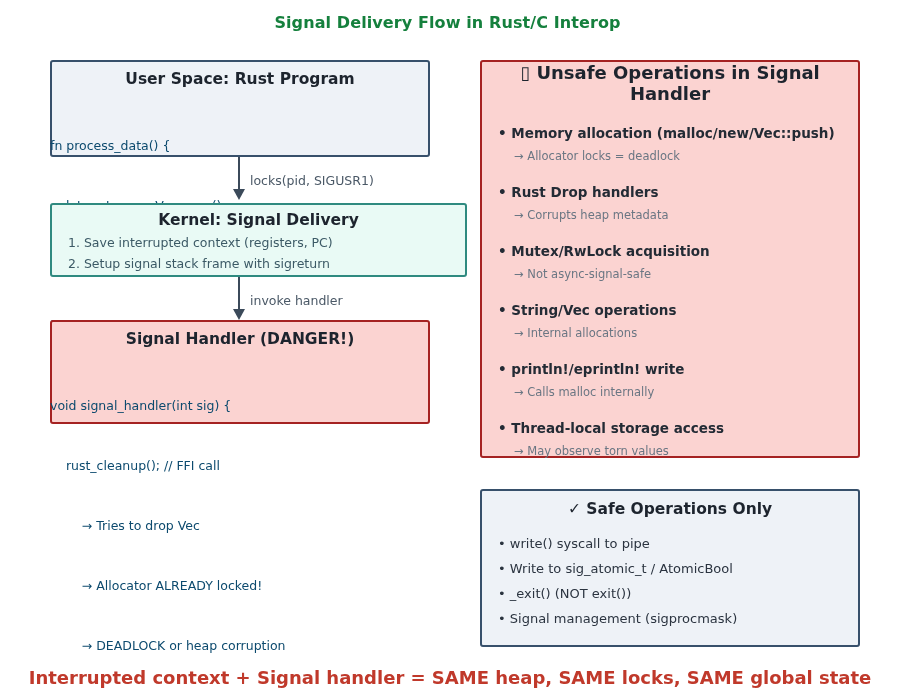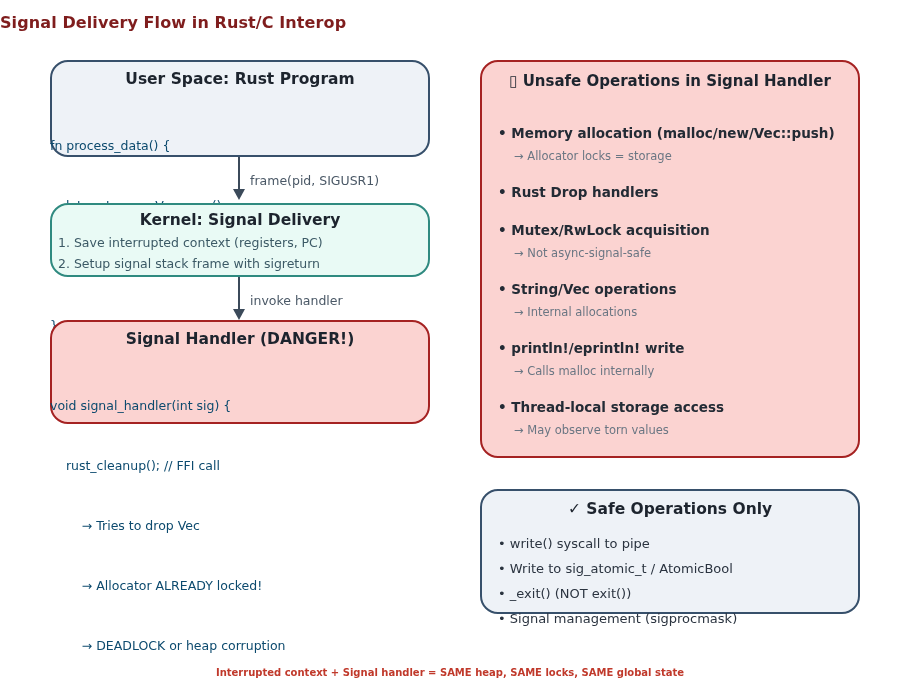--- a/index.html
+++ b/index.html
@@ -20,30 +20,31 @@
     position: absolute;
     inset: 0;
   }
 
   
   .page-title {
     position: absolute;
     top: 13px;
     left: 0;
     width: 895px;
+    text-align: center;
     font-size: 16px;
     font-weight: bold;
-    color: #7f1d1d;
+    color: #15803d;
     letter-spacing: 0.1px;
   }
 
   
   .box {
     position: absolute;
-    border-radius: 18px;
+    border-radius: 3px;
     box-sizing: border-box;
   }
   .box-title {
     text-align: center;
     font-size: 15.5px;
     font-weight: bold;
     color: #1d242e;
   }
 
   
@@ -53,21 +54,21 @@
     width: 380px;
     height: 97px;
     background: #eef2f7;
     border: 2px solid #37506b;
   }
   .box-user .box-title { margin-top: 8px; }
 
   .box-kernel {
     left: 50px;
     top: 203px;
-    width: 380px;
+    width: 417px;
     height: 74px;
     background: #e9faf5;
     border: 2px solid #2f8a80;
   }
   .box-kernel .box-title { margin-top: 6px; }
 
   .box-danger {
     left: 50px;
     top: 320px;
     width: 380px;
@@ -91,21 +92,21 @@
   .code-line { display: block; }
 
   .kernel-lines {
     position: absolute;
     left: 58px;
     top: 232px;
     font-size: 12.5px;
     color: #3c5a66;
     line-height: 21px;
   }
-  .kernel-lines span { display: block; }
+  .kernel-lines span { display: block; margin-left: 10px; }
 
   
   .arrow {
     position: absolute;
     left: 238px;
     width: 2px;
     background: #3b4a5a;
   }
   .arrow-1 { top: 157px; height: 36px; }
   .arrow-2 { top: 277px; height: 35px; }
@@ -132,27 +133,27 @@
 
   
   .box-unsafe {
     left: 480px;
     top: 60px;
     width: 380px;
     height: 398px;
     background: #fbd3d1;
     border: 2px solid #a52222;
   }
-  .box-unsafe .box-title { margin-top: 10px; font-size: 15px; }
+  .box-unsafe .box-title { font-size: 18px; }
 
   .box-safe {
     left: 480px;
     top: 489px;
     width: 380px;
-    height: 125px;
+    height: 158px;
     background: #eef2f7;
     border: 2px solid #37506b;
   }
   .box-safe .box-title { margin-top: 9px; }
 
   .unsafe-list {
     position: absolute;
     left: 498px;
     top: 105px;
     width: 350px;
@@ -185,21 +186,21 @@
     line-height: 25px;
   }
 
   
   .footer-note {
     position: absolute;
     top: 667px;
     left: 0;
     width: 900px;
     text-align: center;
-    font-size: 10px;
+    font-size: 18px;
     font-weight: bold;
     color: #c0392b;
   }
 </style>
 </head>
 <body>
 
 <div class="canvas">
 
   <div class="page-title">Signal Delivery Flow in Rust/C Interop</div>
@@ -209,21 +210,21 @@
   </div>
   <div class="codeblock code-user">
     <span class="code-line">fn process_data() {</span>
     <span class="code-line">    let mut vec = Vec::new();</span>
     <span class="code-line">    vec.push(data); // ← INTERRUPTED HERE</span>
     <span class="code-line">}</span>
   </div>
 
   <div class="arrow arrow-1"></div>
   <div class="arrowhead arrowhead-1"></div>
-  <div class="arrow-label arrow-label-1">frame(pid, SIGUSR1)</div>
+  <div class="arrow-label arrow-label-1">locks(pid, SIGUSR1)</div>
 
   <div class="box box-kernel">
     <div class="box-title">Kernel: Signal Delivery</div>
   </div>
   <div class="kernel-lines">
     <span>1. Save interrupted context (registers, PC)</span>
     <span>2. Setup signal stack frame with sigreturn</span>
   </div>
 
   <div class="arrow arrow-2"></div>
@@ -241,24 +242,25 @@
     <span class="code-line">        → DEADLOCK or heap corruption</span>
     <span class="code-line">}</span>
   </div>
 
   <div class="box box-unsafe">
     <div class="box-title"><span>▯</span> <span>Unsafe Operations in Signal Handler</span></div>
   </div>
   <div class="unsafe-list">
     <div class="unsafe-item">
       <div class="unsafe-main">• Memory allocation (malloc/new/Vec::push)</div>
-      <div class="unsafe-sub">→ Allocator locks = storage</div>
+      <div class="unsafe-sub">→ Allocator locks = deadlock</div>
     </div>
     <div class="unsafe-item">
       <div class="unsafe-main">• Rust Drop handlers</div>
+      <div class="unsafe-sub">→ Corrupts heap metadata</div>
     </div>
     <div class="unsafe-item">
       <div class="unsafe-main">• Mutex/RwLock acquisition</div>
       <div class="unsafe-sub">→ Not async-signal-safe</div>
     </div>
     <div class="unsafe-item">
       <div class="unsafe-main">• String/Vec operations</div>
       <div class="unsafe-sub">→ Internal allocations</div>
     </div>
     <div class="unsafe-item">

